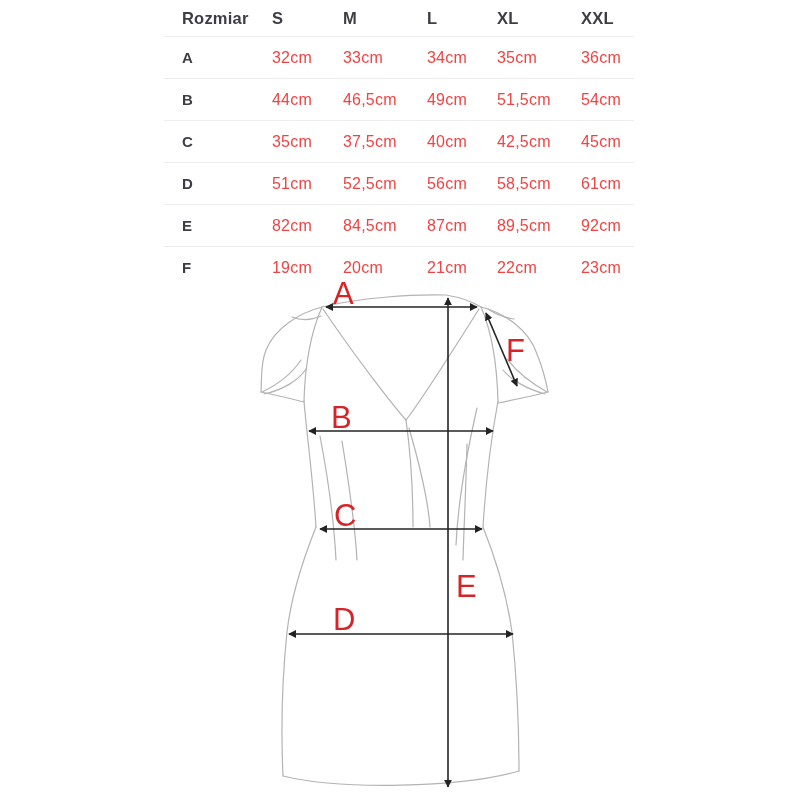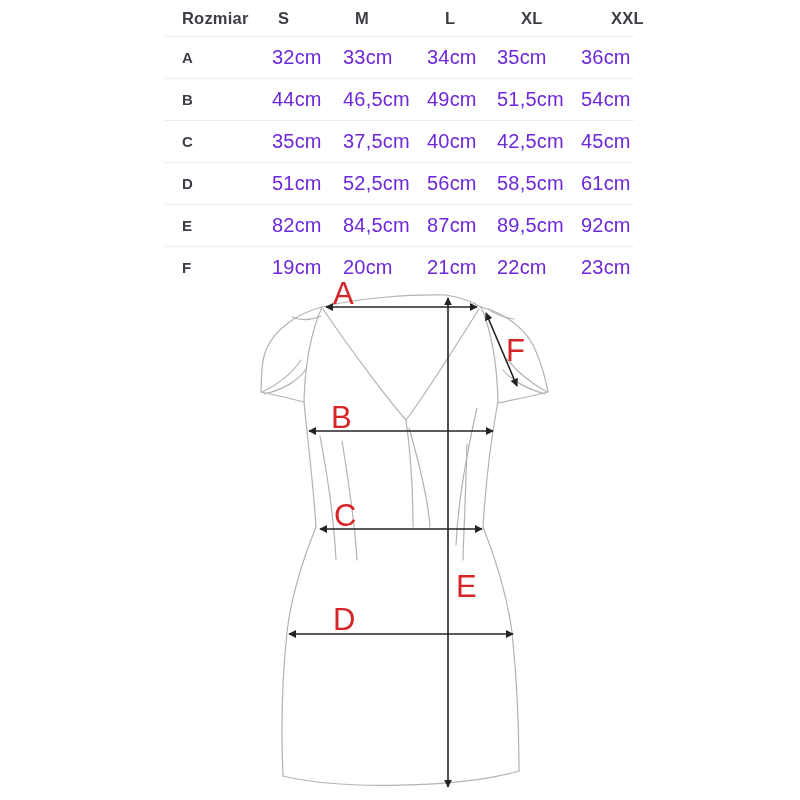--- a/index.html
+++ b/index.html
@@ -26,26 +26,25 @@
   .trow {
     display: grid;
     grid-template-columns: 90px 71px 84px 70px 84px 1fr;
     align-items: center;
     height: 41px;
     border-top: 1px solid #ededee;
   }
   .trow.head {
     height: 36px;
     border-top: none;
-    gap: 6px;
   }
   .cell {
     padding-left: 18px;
-    font-size: 20px;
-    color: #6d28d9;
+    font-size: 16px;
+    color: #ef4444;
     white-space: nowrap;
     letter-spacing: 0.2px;
   }
   .trow.head .cell {
     color: #3d3d45;
     font-weight: 700;
     font-size: 16.5px;
   }
   .cell.lab {
     color: #3d3d45;

